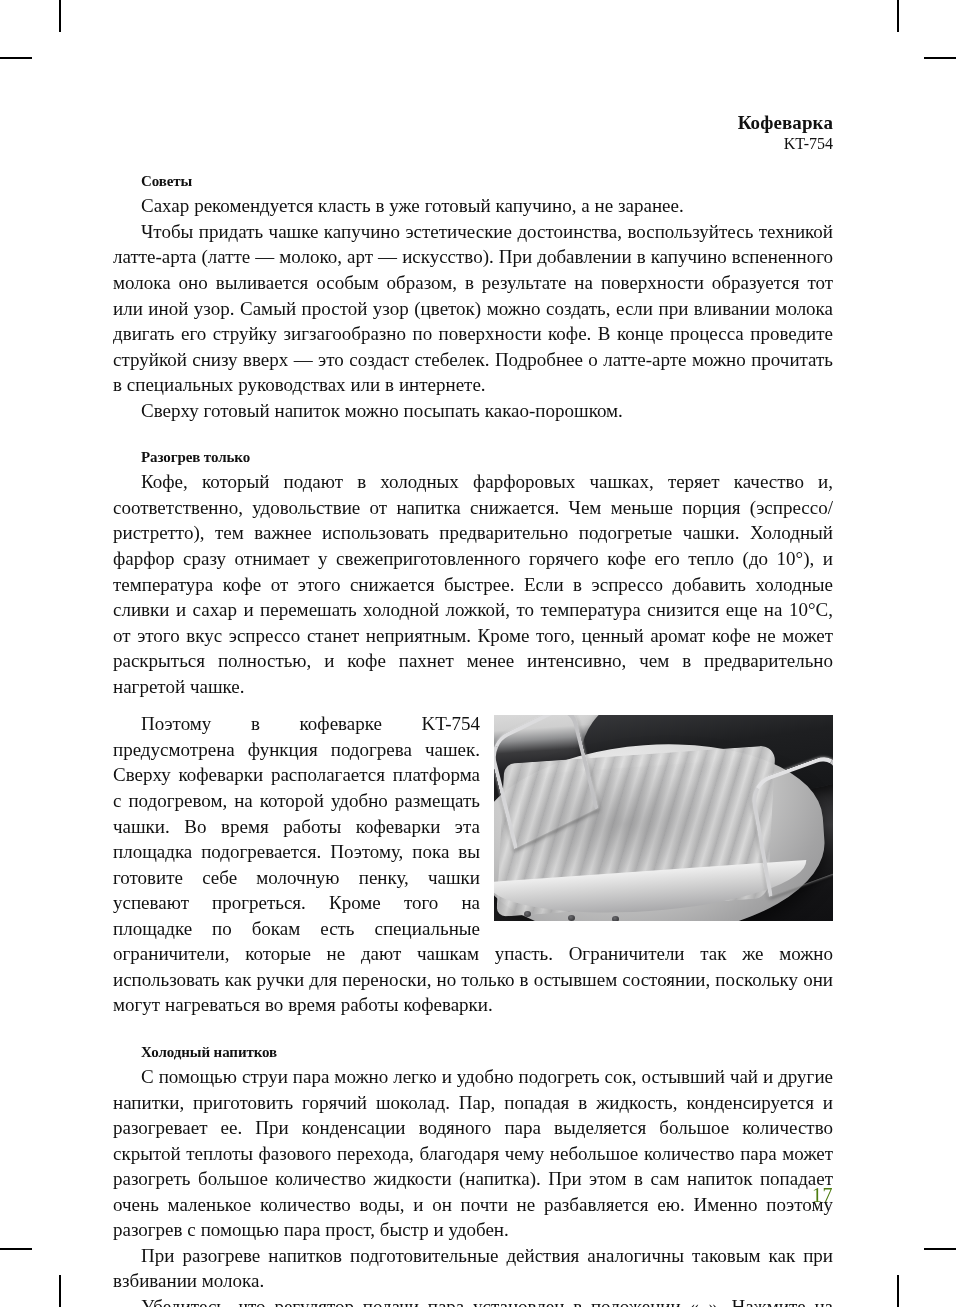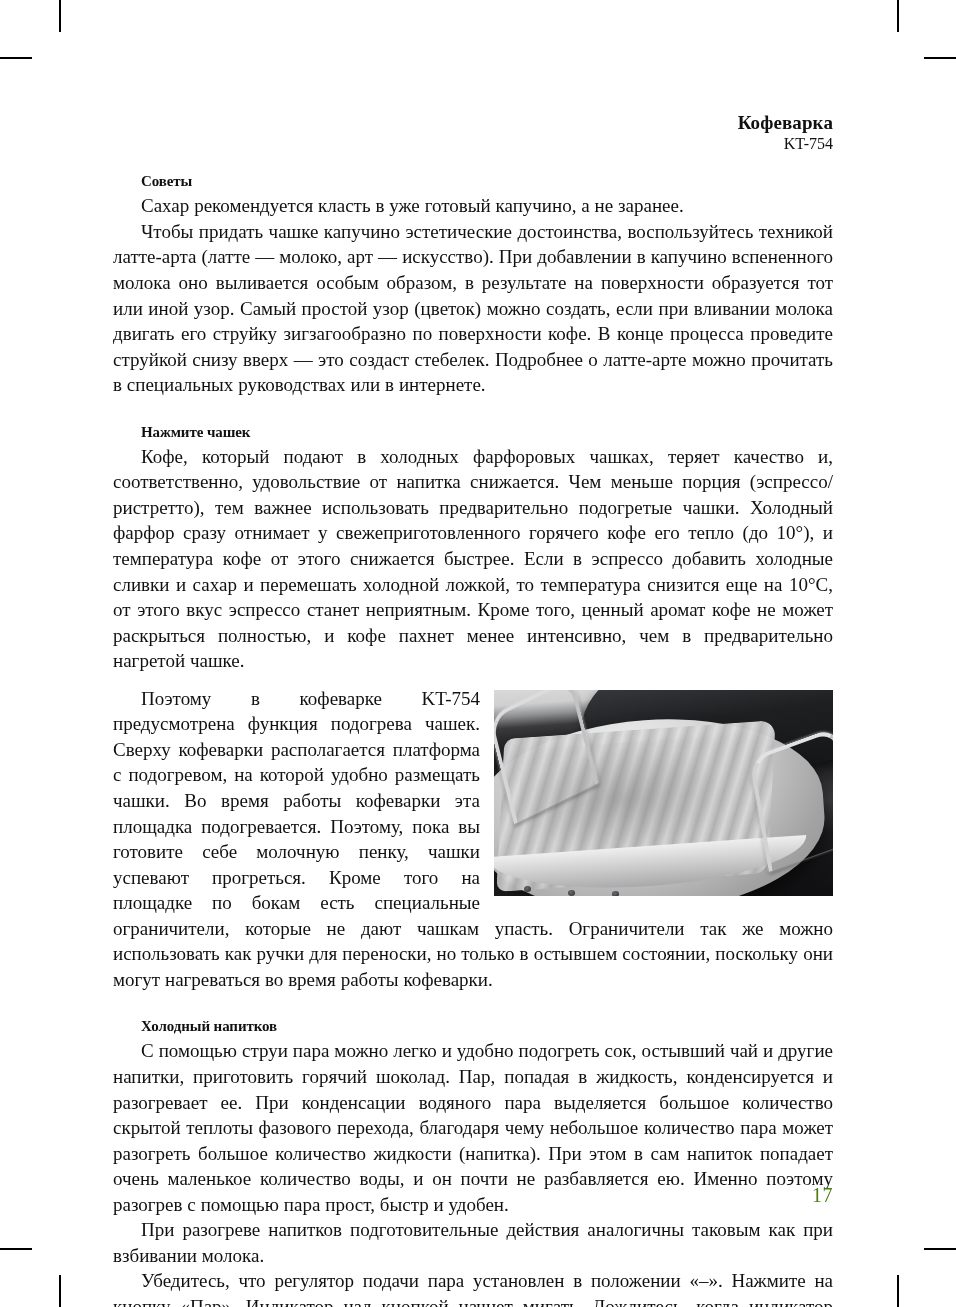--- a/index.html
+++ b/index.html
@@ -228,22 +228,23 @@
 <div class="page">
 
   <div class="runhead">
     <span class="brand">Кофеварка</span>
     <span class="model">KT-754</span>
   </div>
 
   <h2 class="sec">Советы</h2>
   <p class="body">Сахар рекомендуется класть в уже готовый капучино, а не заранее.</p>
   <p class="body">Чтобы придать чашке капучино эстетические достоинства, воспользуйтесь техникой латте-арта (латте — молоко, арт — искусство). При добавлении в капучино вспененного молока оно выливается особым образом, в результате на поверхности образуется тот или иной узор. Самый простой узор (цветок) можно создать, если при вливании молока двигать его струйку зигзагообразно по поверхности кофе. В конце процесса проведите струйкой снизу вверх — это создаст стебелек. Подробнее о латте-арте можно прочитать в специальных руководствах или в интернете.</p>
-
-  <h2 class="sec spaced">Нажмите чашек</h2>
+  <p class="body">Сверху готовый напиток можно посыпать какао-порошком.</p>
+
+  <h2 class="sec spaced">Разогрев только</h2>
   <p class="body">Кофе, который подают в холодных фарфоровых чашках, теряет качество и, соответственно, удовольствие от напитка снижается. Чем меньше порция (эспрессо/ристретто), тем важнее использовать предварительно подогретые чашки. Холодный фарфор сразу отнимает у свежеприготовленного горячего кофе его тепло (до 10°), и температура кофе от этого снижается быстрее. Если в эспрессо добавить холодные сливки и сахар и перемешать холодной ложкой, то температура снизится еще на 10°C, от этого вкус эспрессо станет неприятным. Кроме того, ценный аромат кофе не может раскрыться полностью, и кофе пахнет менее интенсивно, чем в предварительно нагретой чашке.</p>
 
   <div class="wrapblock clearfix">
     <figure class="photo">
       <div class="photo-inner">
         <div class="ph-bg"></div>
         <div class="ph-lid"></div>
         <div class="ph-base"></div>
         <div class="ph-disc"></div>
         <div class="ph-tray"></div>

